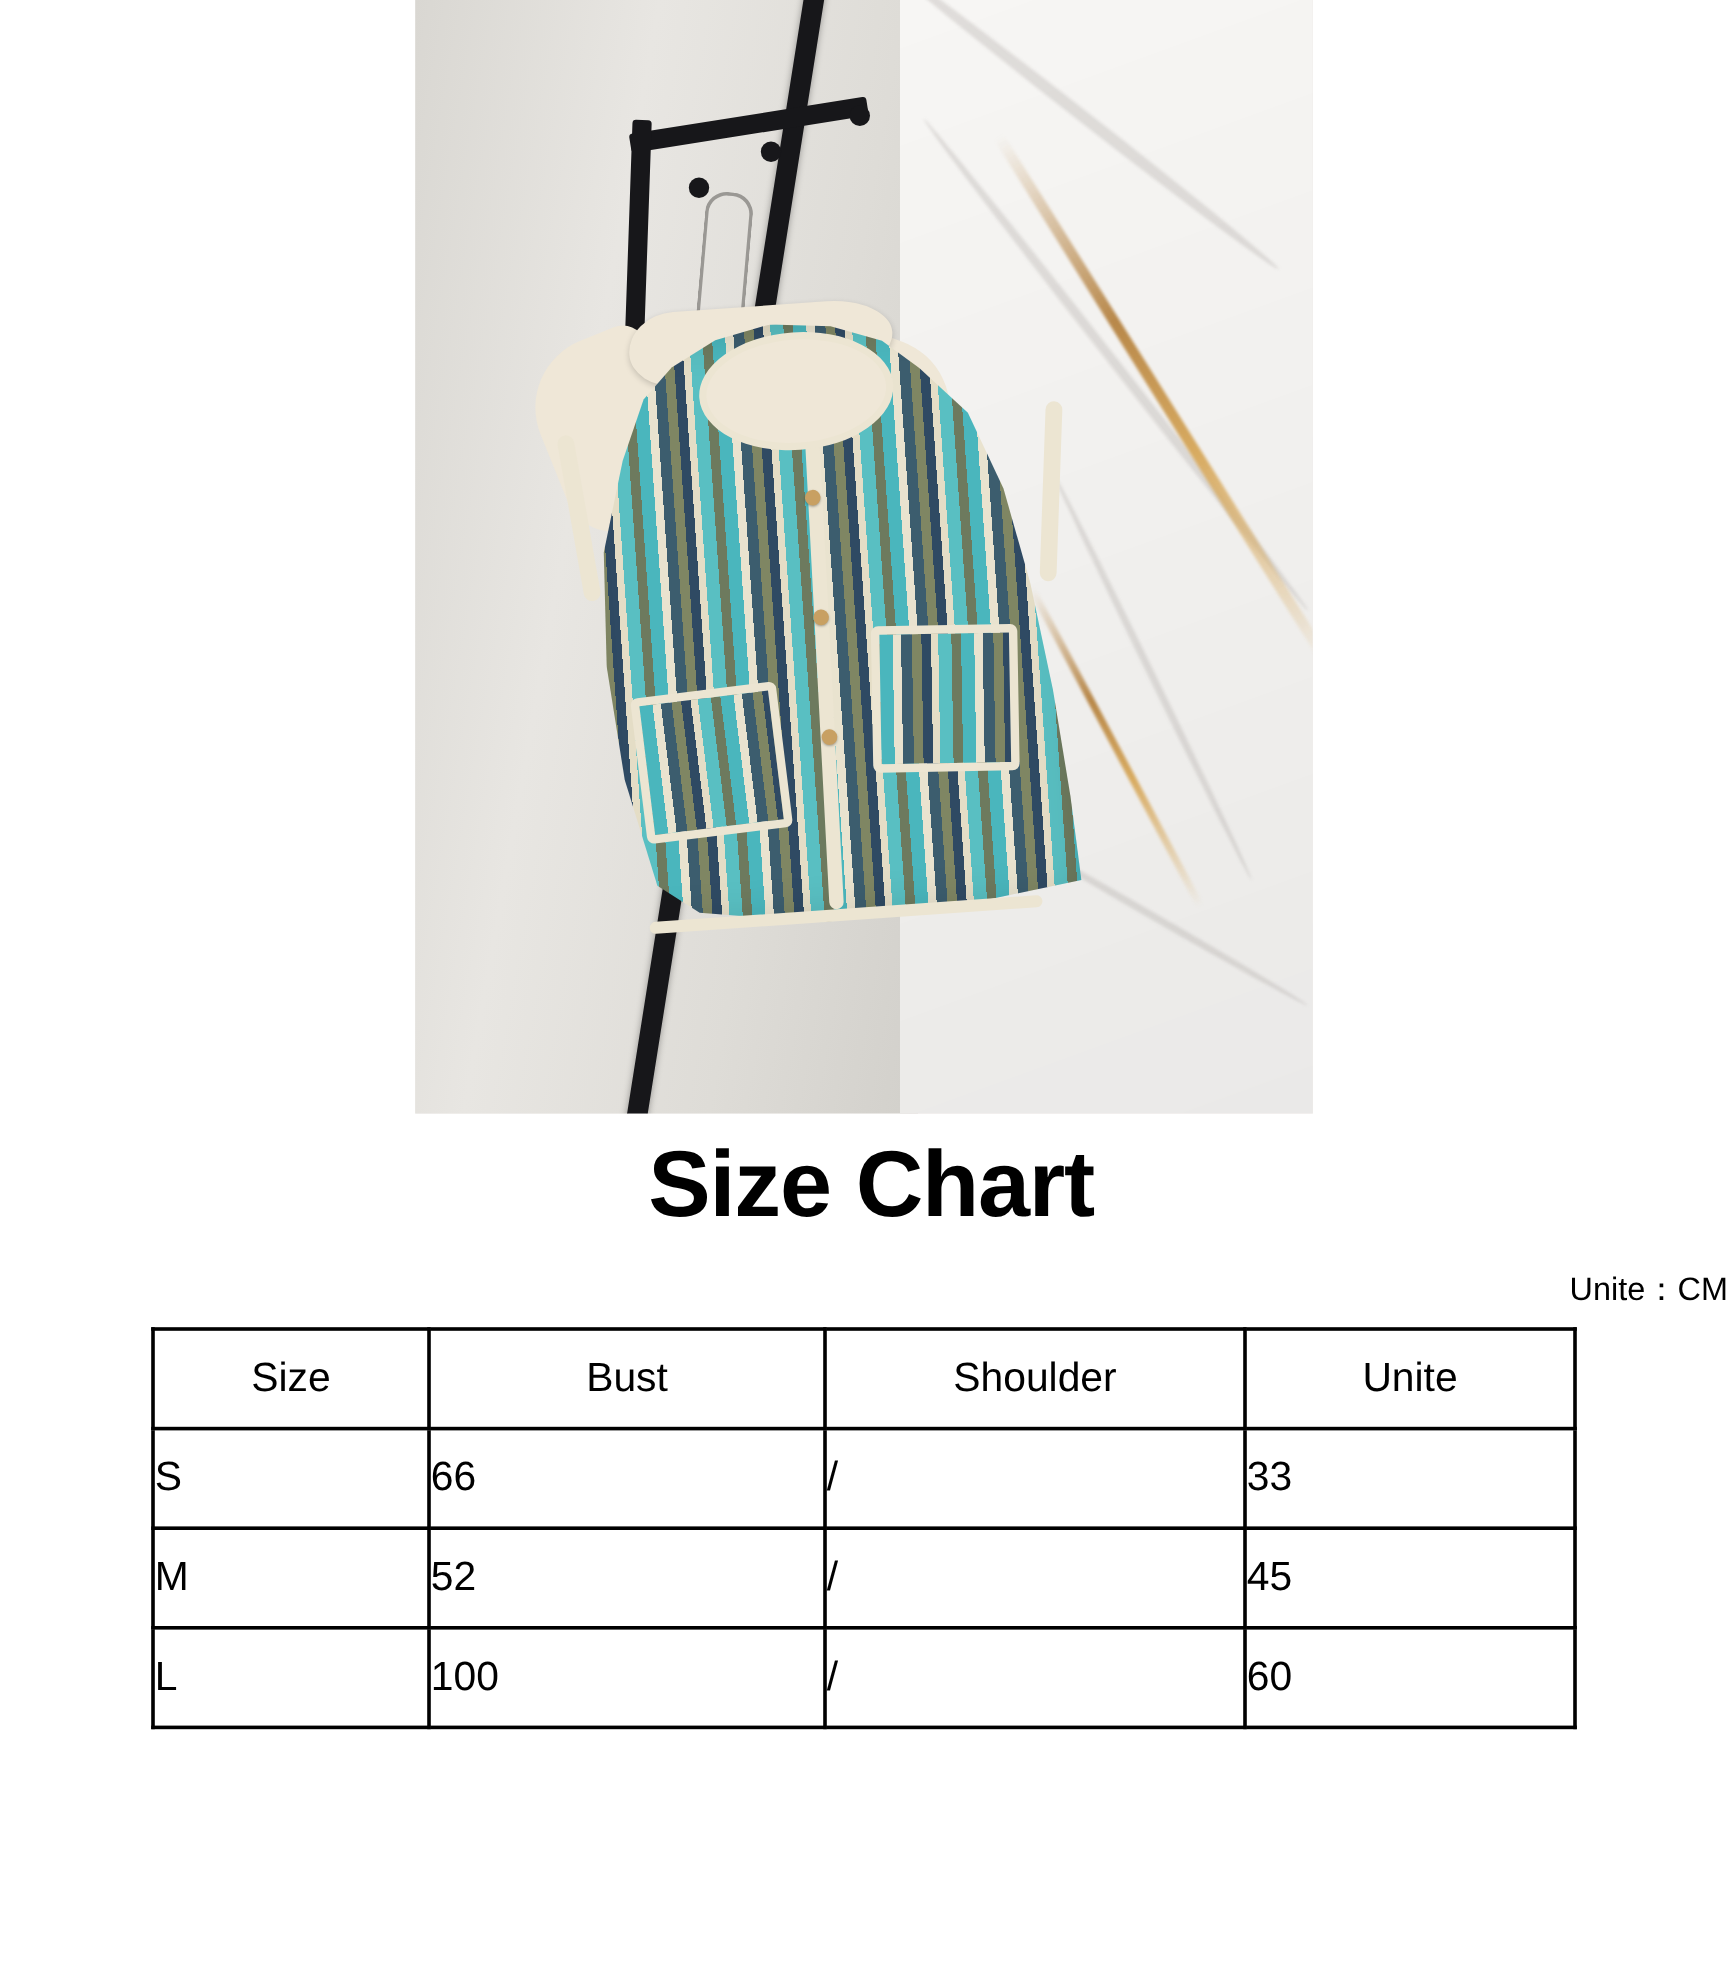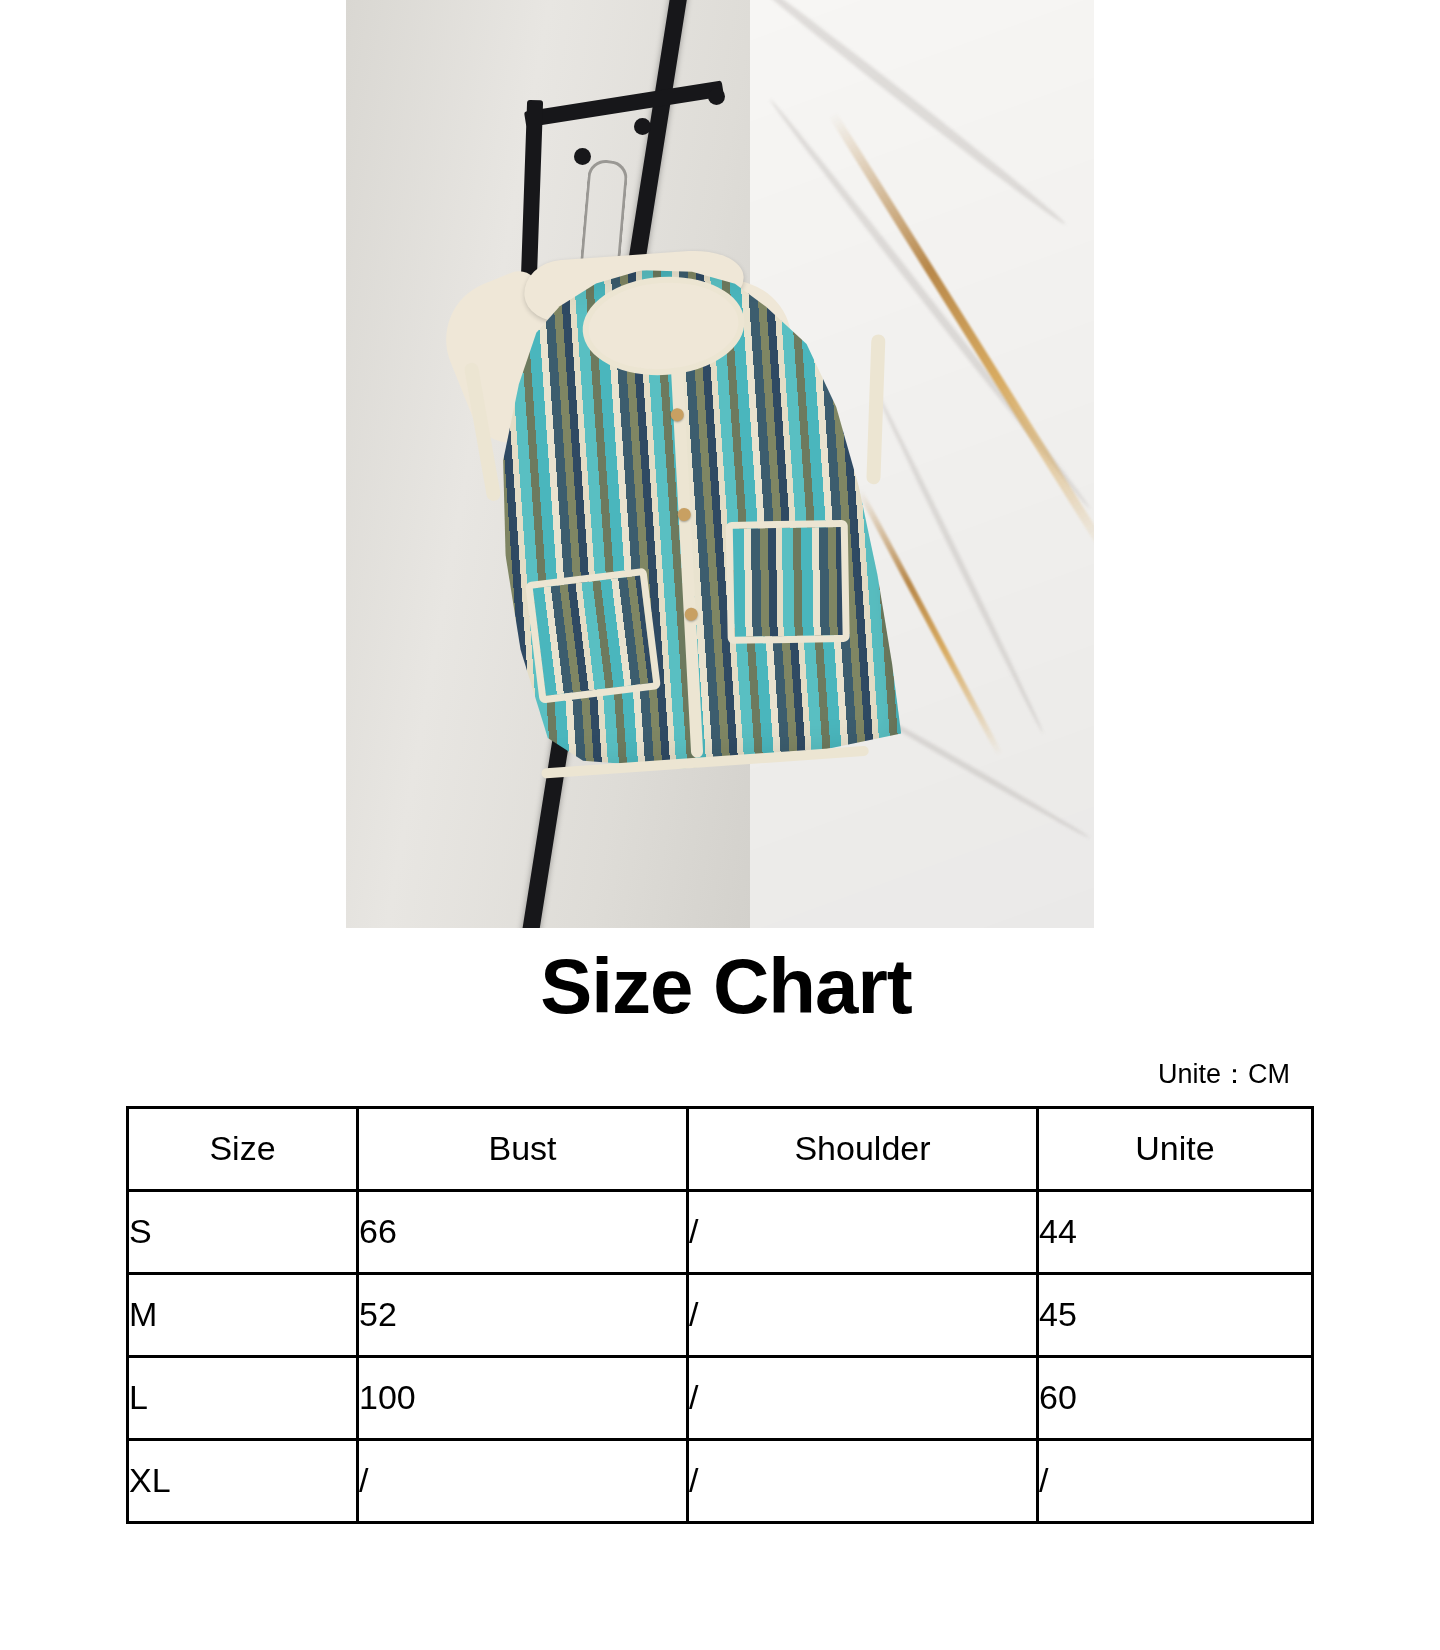--- a/index.html
+++ b/index.html
@@ -234,21 +234,20 @@
     font-weight: 700;
     letter-spacing: -1px;
     margin: 18px 0 0 12px;
     line-height: 1.05;
   }
 
   
   .unit-note {
     text-align: right;
     font-size: 27px;
-    padding-right: 150px;
     margin-top: 28px;
     margin-bottom: 14px;
   }
 
   
   .size-table {
     border-collapse: collapse;
     width: 1185px;
     margin: 0 auto;
     table-layout: fixed;
@@ -324,34 +323,28 @@
       <th>Bust</th>
       <th>Shoulder</th>
       <th>Unite</th>
     </tr>
   </thead>
   <tbody>
     <tr>
       <td>S</td>
       <td>66</td>
       <td>/</td>
-      <td>44</td>
+      <td>33</td>
     </tr>
     <tr>
       <td>M</td>
       <td>52</td>
       <td>/</td>
       <td>45</td>
     </tr>
     <tr>
       <td>L</td>
       <td>100</td>
       <td>/</td>
       <td>60</td>
     </tr>
-    <tr>
-      <td>XL</td>
-      <td>/</td>
-      <td>/</td>
-      <td>/</td>
-    </tr>
   </tbody>
 </table>
 
 </body></html>

